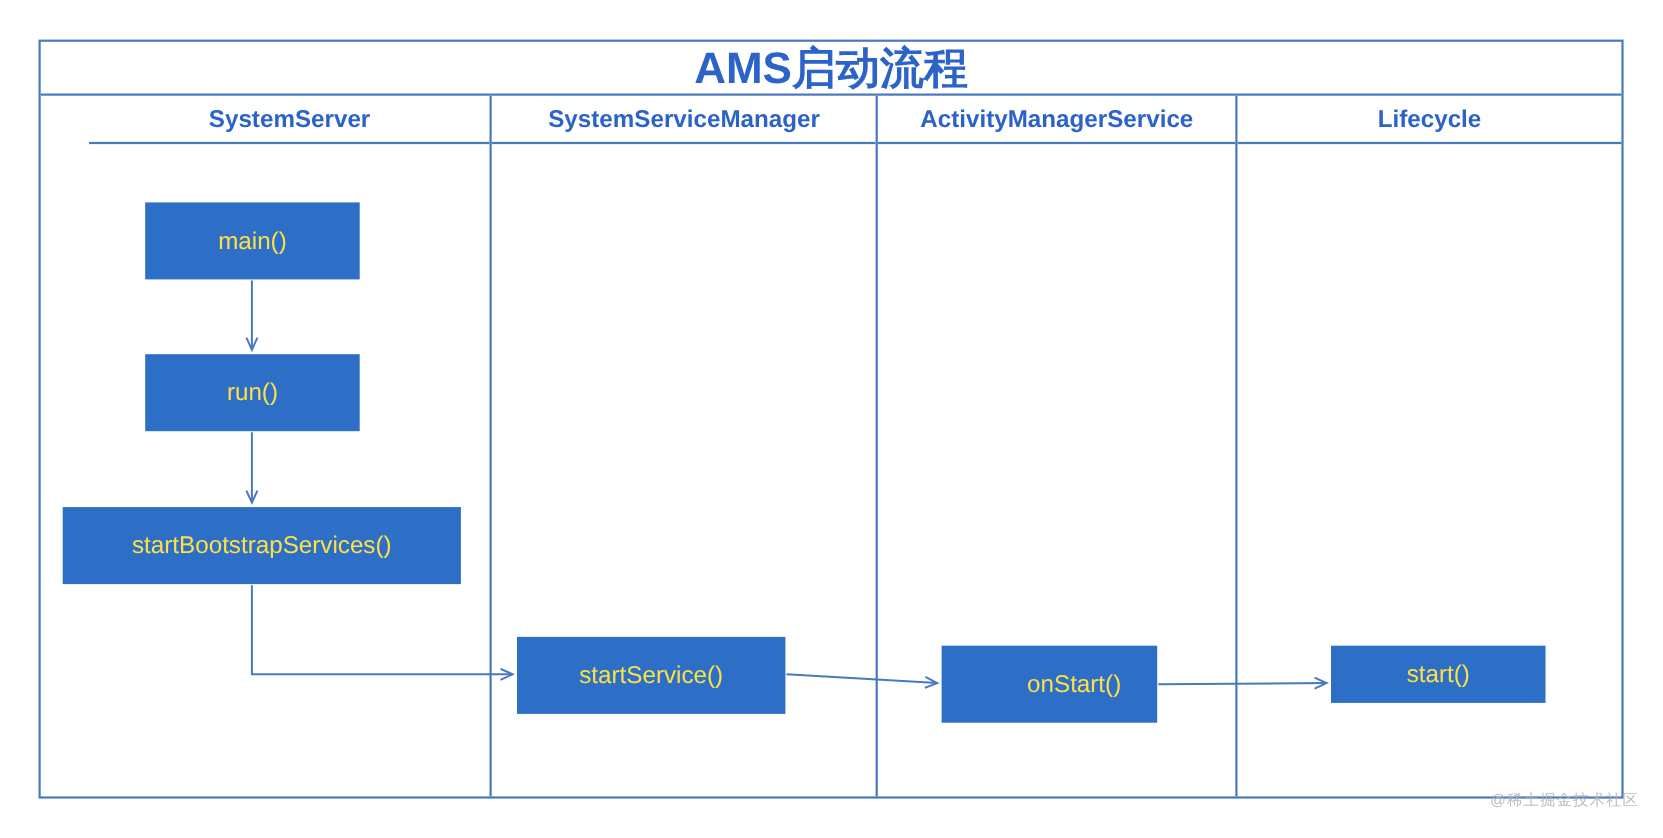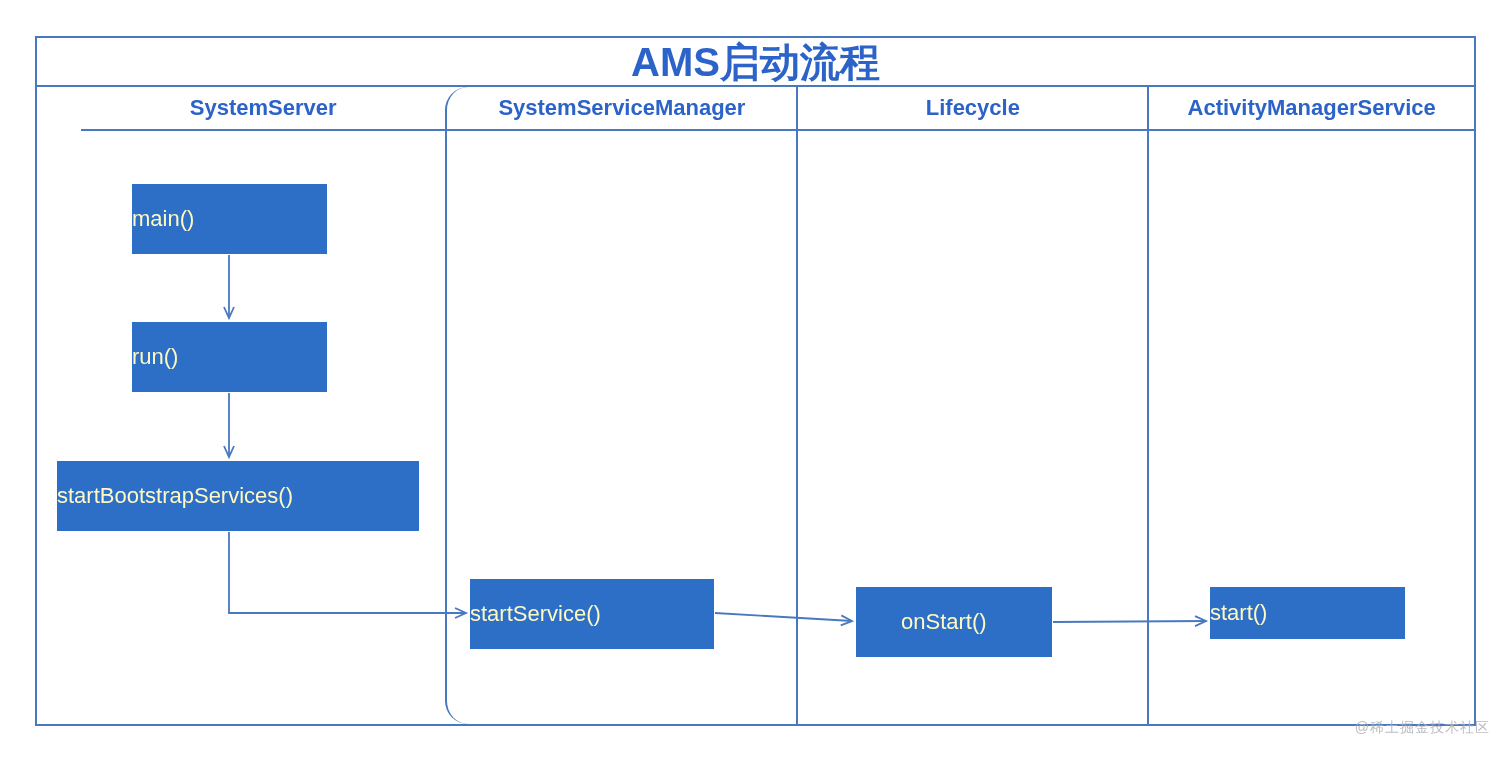--- a/index.html
+++ b/index.html
@@ -38,40 +38,41 @@
   .lanes {
     display: flex;
     height: calc(100% - 49px);
   }
   .lane {
     box-sizing: border-box;
     height: 100%;
   }
   .lane + .lane { border-left: 2px solid #4878c0; }
   .lane-1 { width: 376px; margin-left: 44px; }
-  .lane-2 { width: 362px; border-radius: 23px; }
+  .lane-2 { width: 362px; }
   .lane-3 { width: 362px; }
   .lane-4 { width: 337px; }
   .lane-header {
     height: 44px;
     line-height: 42px;
     text-align: center;
     border-bottom: 2px solid #4878c0;
     color: #2b63c8;
     font-size: 22px;
     font-weight: bold;
     box-sizing: border-box;
   }
   
   .node {
     position: absolute;
     background: #2d6ec7;
-    color: #fef9c3;
+    color: #fde047;
     display: flex;
     align-items: center;
+    justify-content: center;
     font-size: 22px;
     text-align: center;
     box-sizing: border-box;
   }
   .node-main         { left: 132px;  top: 184px; width: 195px; height: 70px; }
   .node-run          { left: 132px;  top: 322px; width: 195px; height: 70px; }
   .node-sbs          { left: 57px;   top: 461px; width: 362px; height: 70px; }
   .node-startservice { left: 470px;  top: 579px; width: 244px; height: 70px; }
   .node-onstart      { left: 856px;  top: 587px; width: 196px; height: 70px; padding-left: 45px; }
   .node-start        { left: 1210px; top: 587px; width: 195px; height: 52px; }
@@ -102,25 +103,25 @@
 
   <div class="frame">
     <div class="title-row">AMS启动流程</div>
     <div class="lanes">
       <div class="lane lane-1">
         <div class="lane-header">SystemServer</div>
       </div>
       <div class="lane lane-2">
         <div class="lane-header">SystemServiceManager</div>
       </div>
+      <div class="lane lane-4">
+        <div class="lane-header">ActivityManagerService</div>
+      </div>
       <div class="lane lane-3">
         <div class="lane-header">Lifecycle</div>
-      </div>
-      <div class="lane lane-4">
-        <div class="lane-header">ActivityManagerService</div>
       </div>
     </div>
   </div>
 
   <svg class="edges-svg" viewBox="0 0 1512 762" xmlns="http://www.w3.org/2000/svg">
     <defs>
       <marker id="arrow-open" markerWidth="16" markerHeight="16" refX="12" refY="6" orient="auto" markerUnits="userSpaceOnUse">
         <path d="M1 1 L12 6 L1 11" fill="none" stroke="#4878c0" stroke-width="1.8"></path>
       </marker>
     </defs>

